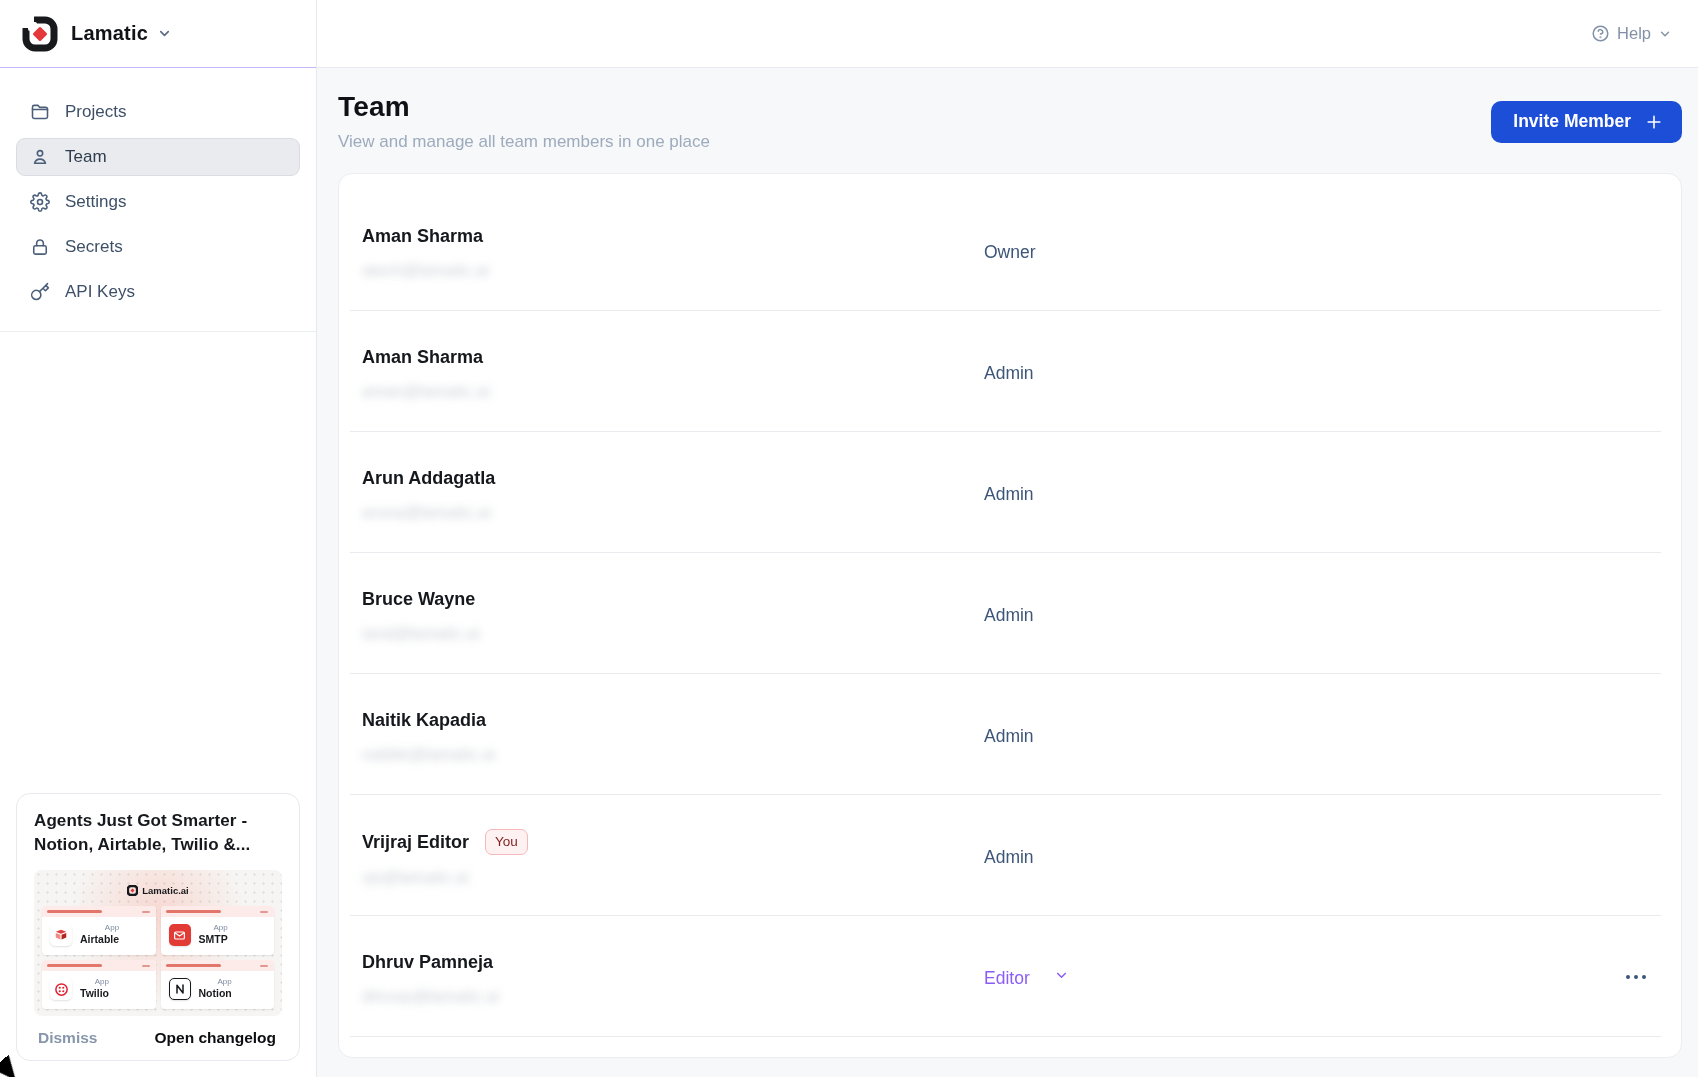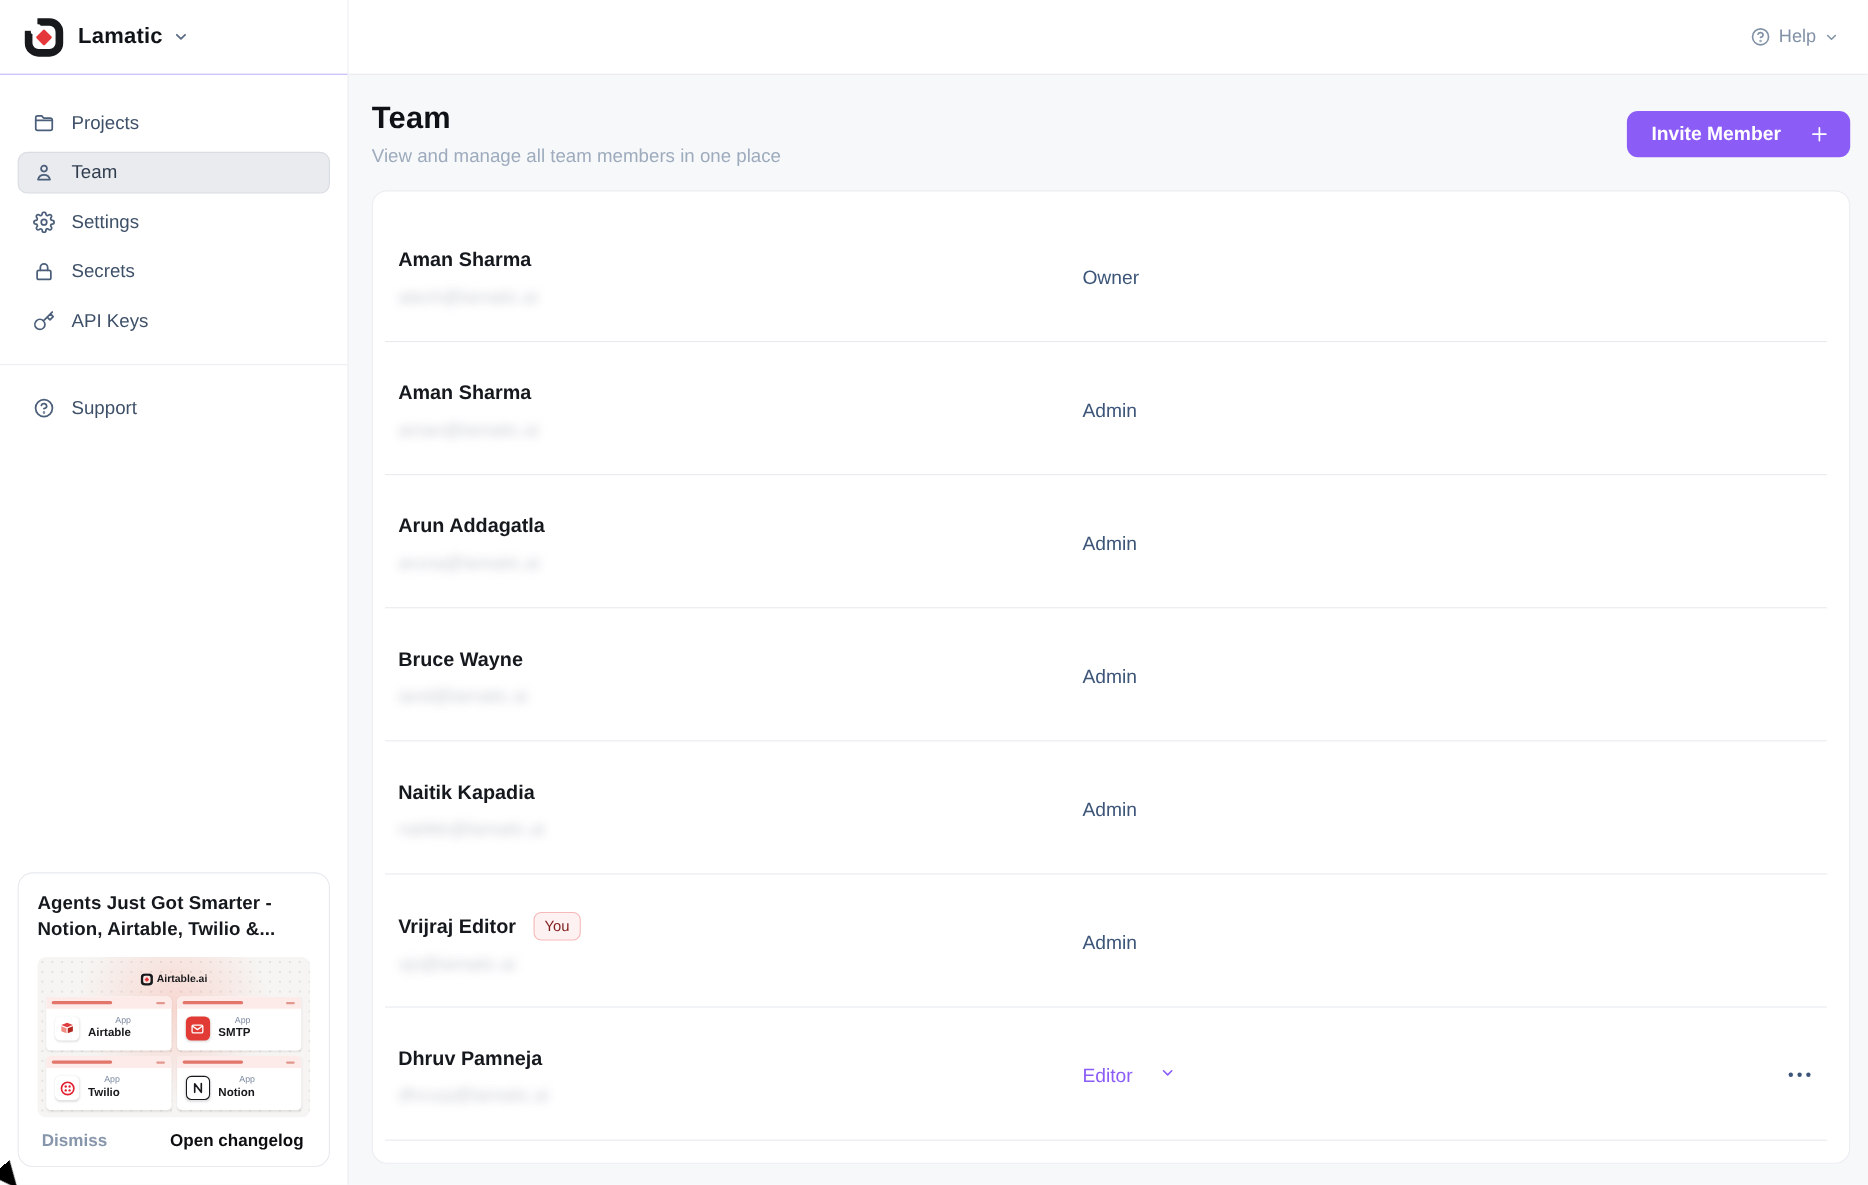--- a/index.html
+++ b/index.html
@@ -43,21 +43,21 @@
 
   
   .main { flex:1; display:flex; flex-direction:column; height:100%; background:#f7f8fa; }
   .topbar { height:68px; background:#fff; border-bottom:1px solid #e7e9ee; display:flex; align-items:center; justify-content:flex-end; padding:0 26px; flex:0 0 auto; }
   .help-btn { display:flex; align-items:center; gap:7px; color:#8292a6; font-size:16.5px; cursor:pointer; }
 
   .content { padding:23px 16px 0 21px; flex:1; }
   .page-head { display:flex; justify-content:space-between; align-items:center; margin-bottom:21px; padding-right:0; }
   .page-title { font-size:28px; font-weight:700; color:#0e1116; letter-spacing:.2px; }
   .page-subtitle { margin-top:9px; font-size:17px; color:#9dabbd; }
-  .invite-btn { background:#8b5cf6; color:#fff; border:none; border-radius:10px; height:42px; padding:0 18px 0 22px; display:flex; align-items:center; gap:25px; font-size:17.5px; font-weight:600; font-family:inherit; cursor:pointer;margin-left:44px; }
+  .invite-btn { background:#1d4ed8; color:#fff; border:none; border-radius:10px; height:42px; padding:0 18px 0 22px; display:flex; align-items:center; gap:13px; font-size:17.5px; font-weight:600; font-family:inherit; cursor:pointer;margin-left:44px; }
 
   .members-card { background:#fff; border:1px solid #ebedf1; border-radius:14px; height:885px; overflow:hidden; padding-top:16px; position:relative; }
   .member-row { height:121px; position:relative; padding:34px 30px 0 23px; }
   .member-row::after { content:""; position:absolute; left:11px; right:20px; bottom:0; height:1px; background:#e8eaee; }
   .m-name-line { display:flex; align-items:center; gap:16px; }
   .m-name { font-size:18px; font-weight:600; color:#15181d; line-height:24px; }
   .you-badge { font-size:13.5px; font-weight:500; color:#7f1d1d; background:#fdf1f1; border:1px solid #f6b9b9; border-radius:7px; padding:3px 9px; line-height:1.3; }
   .m-email { margin-top:11px; font-size:16.5px; color:#b9bec7; line-height:22px; filter:blur(4.5px); opacity:.75; user-select:none; }
   .m-role { position:absolute; left:645px; top:50%; transform:translateY(-44%); font-size:17.5px; font-weight:500; color:#3c5578; }
   .role-select { display:flex; align-items:flex-start; gap:24px; background:none; border:none; font-family:inherit; font-size:17.5px; font-weight:500; color:#8b5cf6; cursor:pointer; padding:0; }
@@ -129,45 +129,35 @@
             <path d="M21 2l-2 2m-7.61 7.61a5.5 5.5 0 1 1-7.778 7.778 5.5 5.5 0 0 1 7.777-7.777zm0 0L15.5 7.5m0 0l3 3L22 7l-3-3m-3.5 3.5L19 4"></path>
           </svg>
       </span>
       <span>API Keys</span>
     </div>
   </nav>
 
   <div class="nav-divider"></div>
 
   <nav class="nav secondary">
-    <div class="nav-item">
-      <span class="nicon">
-        <svg width="20" height="20" viewBox="0 0 24 24" fill="none" stroke="currentColor" stroke-width="1.9" stroke-linecap="round" stroke-linejoin="round">
-            <circle cx="12" cy="12" r="9.2"></circle>
-            <path d="M9.1 9a3 3 0 0 1 5.8 1c0 2-3 2.6-3 2.6"></path>
-            <circle cx="12" cy="16.8" r="0.4" fill="currentColor"></circle>
-          </svg>
-      </span>
-      <span>Support</span>
-    </div>
   </nav>
 
   <div class="sidebar-spacer"></div>
 
   <div class="promo-card">
     <div class="promo-title">Agents Just Got Smarter - Notion, Airtable, Twilio &amp;...</div>
     <div class="promo-image">
       <div class="promo-logo-row">
         <span>
           <svg width="11" height="11" viewBox="0 0 36 36">
               <rect x="3" y="3" width="30" height="30" rx="10" fill="none" stroke="#17191c" stroke-width="8"></rect>
               <rect x="13" y="13" width="10" height="10" rx="1.5" fill="#e5383b" transform="rotate(45 18 18)"></rect>
             </svg>
         </span>
-        <span class="promo-logo-text">Airtable.ai</span>
+        <span class="promo-logo-text">Lamatic.ai</span>
       </div>
       <div class="mini-grid">
         <div class="mini-card">
           <div class="mini-strip"></div>
           <div class="mini-body">
             <span class="mini-ico">
               <svg width="14" height="14" viewBox="0 0 24 24">
                   <path d="M12 3l9 3.5-9 3.5-9-3.5z" fill="#e03e3e"></path>
                   <path d="M3 8.5l8 3v8l-8-3.4z" fill="#f28b82"></path>
                   <path d="M21 8.5l-8 3v8l8-3.4z" fill="#b3261e"></path>

